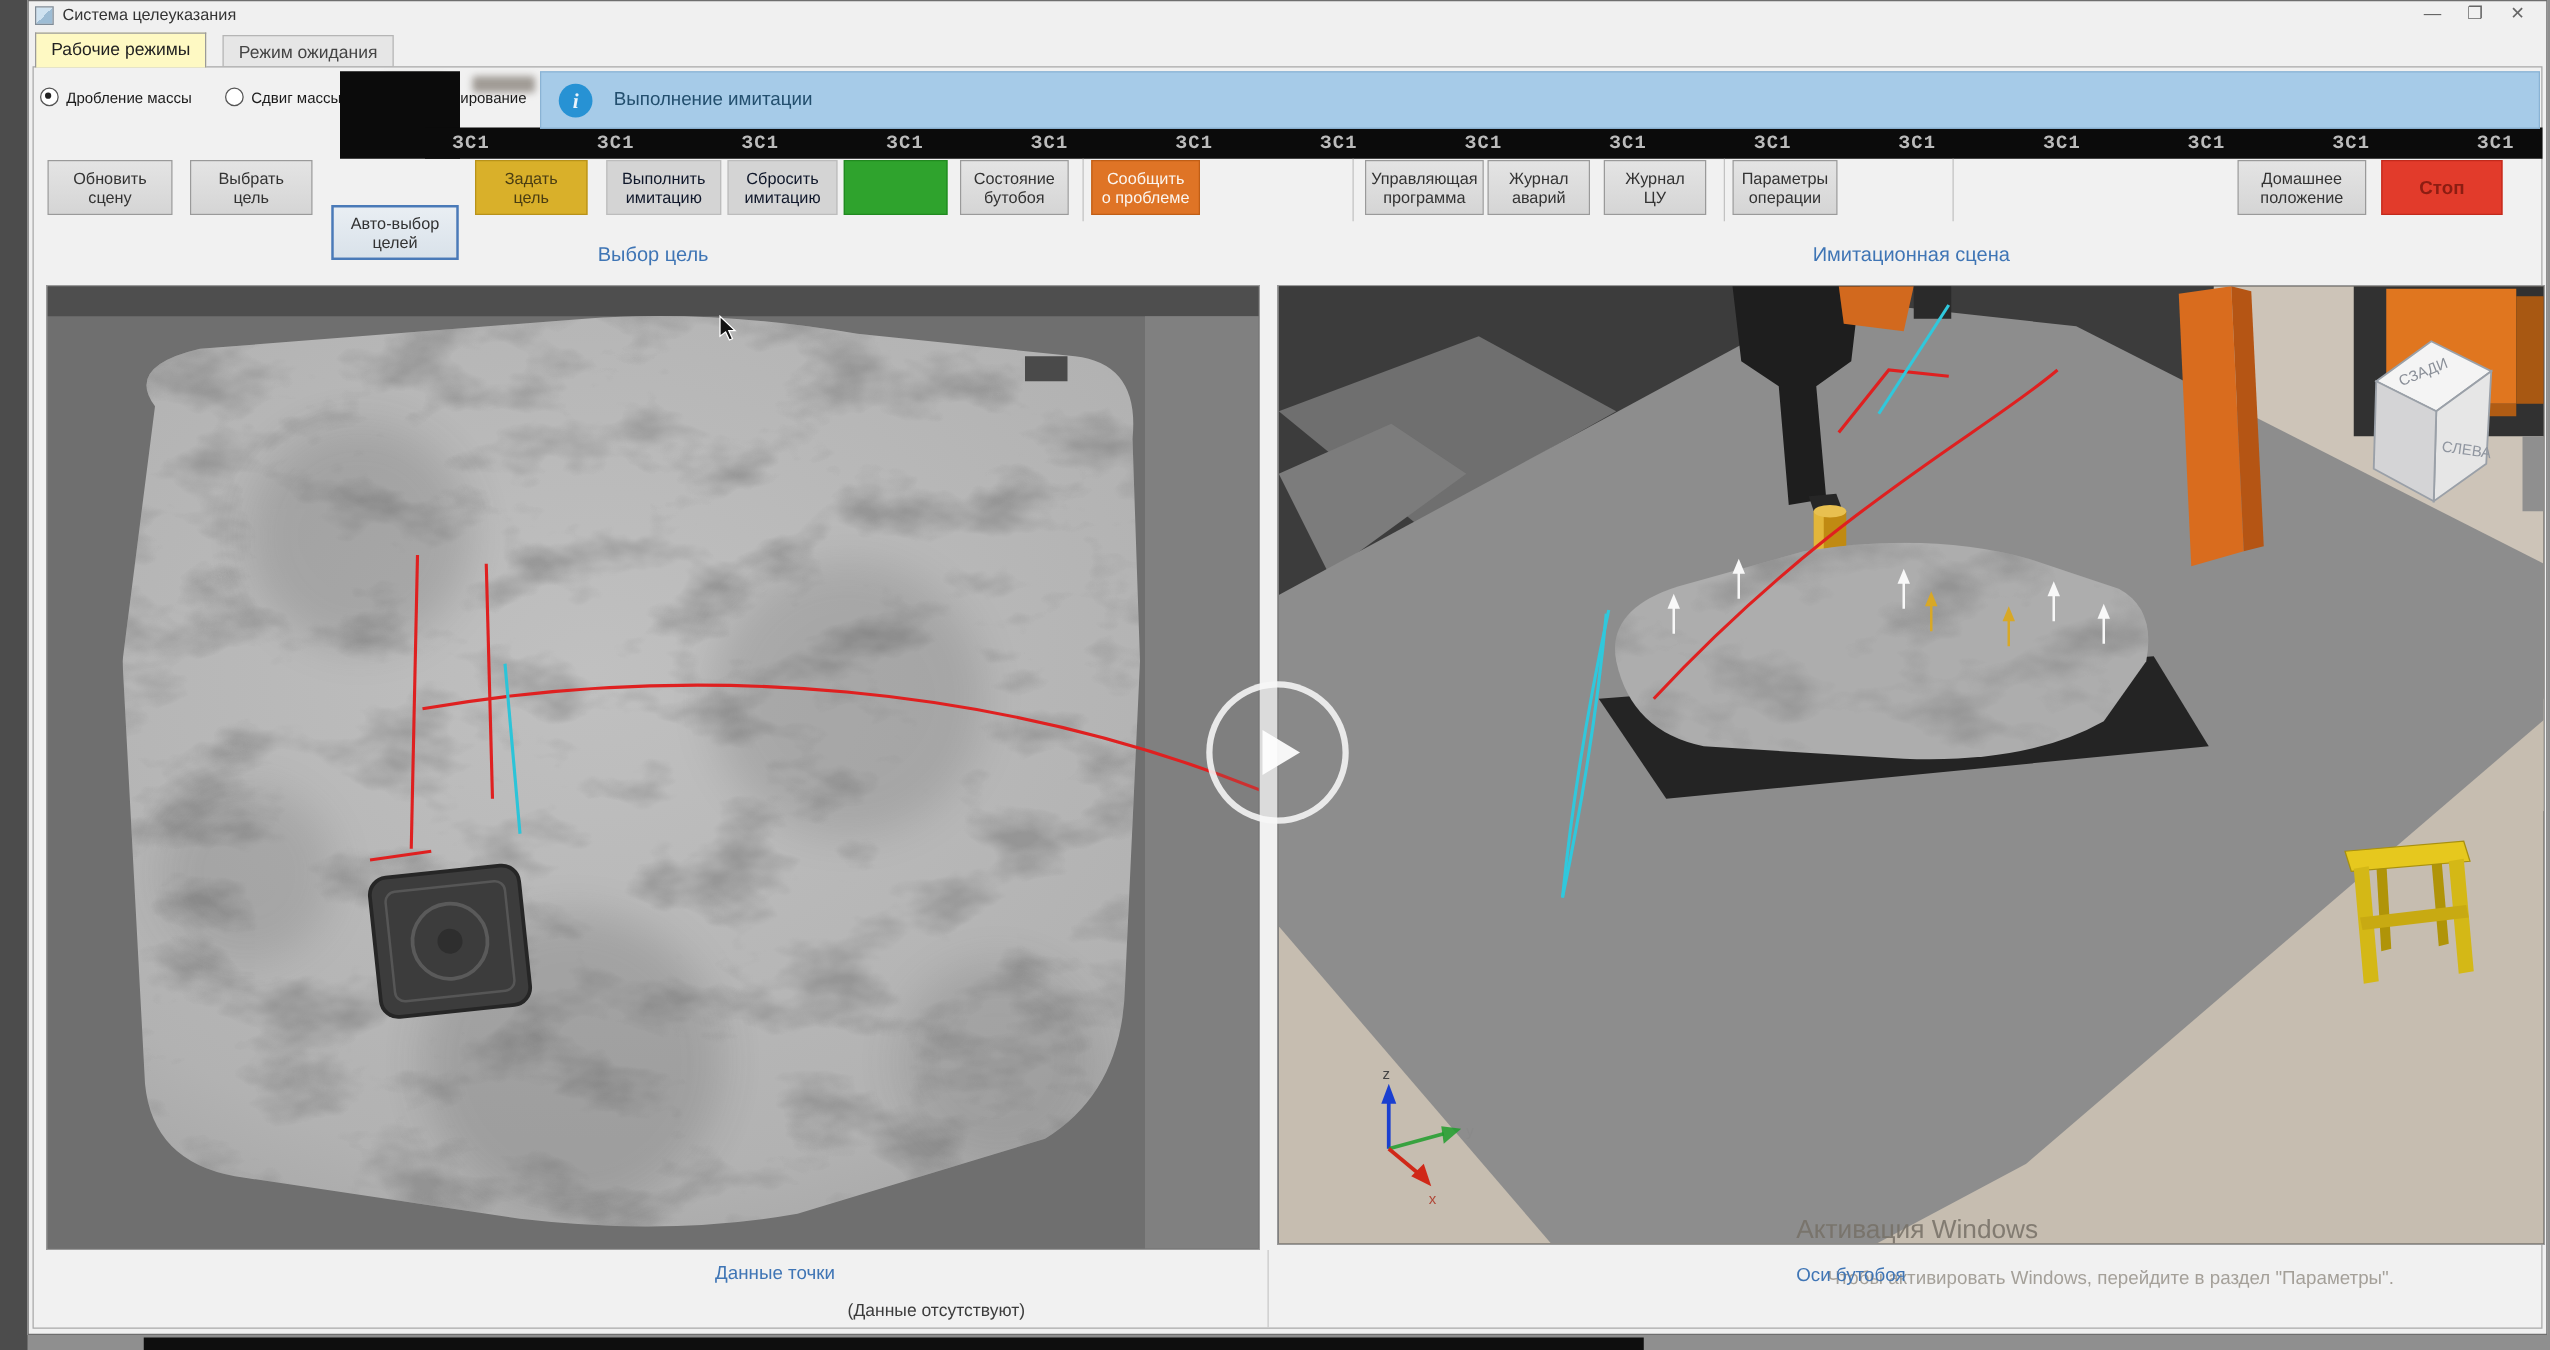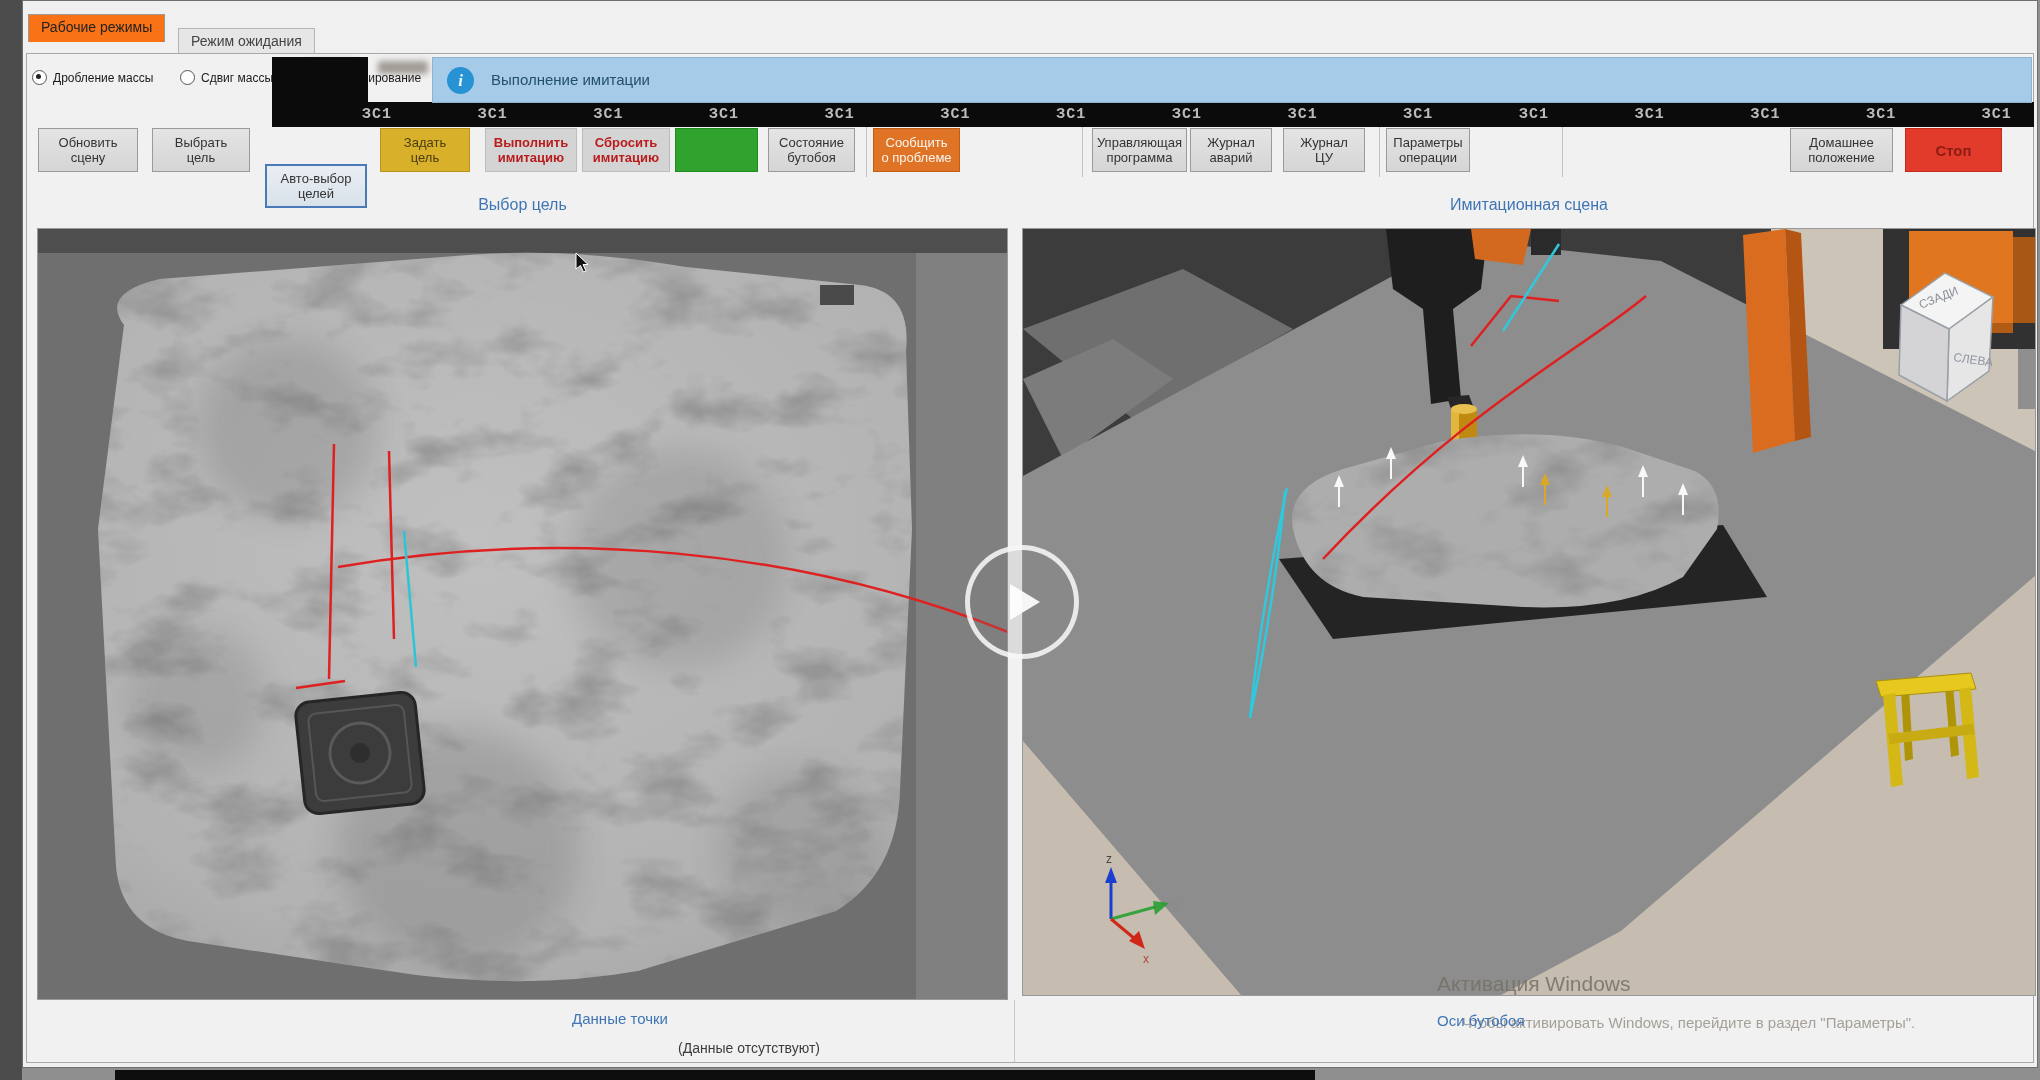--- a/index.html
+++ b/index.html
@@ -10,21 +10,21 @@
 
   
   .titlebar{position:absolute;left:22px;top:0;width:2014px;height:24px;}
   .app-icon{position:absolute;left:6px;top:5px;width:13px;height:13px;border:1px solid #7f8b96;background:linear-gradient(135deg,#cfe2f0 0 50%,#9dbcd4 50% 100%);}
   .app-title{position:absolute;left:28px;top:4px;font-size:13px;color:#333;}
   .win-ctrls{position:absolute;right:14px;top:2px;display:flex;gap:18px;font-size:14px;color:#666;}
   .win-ctrls span{width:16px;text-align:center;}
 
   
   .tab{position:absolute;top:28px;height:26px;box-sizing:border-box;font-size:14px;padding:4px 12px 0 12px;}
-  .tab.active{left:28px;background:#f97316;border:1px solid #9a9a9a;border-bottom:none;top:14px;height:28px;z-index:3;}
+  .tab.active{left:28px;background:#fef9c3;border:1px solid #9a9a9a;border-bottom:none;top:26px;height:28px;z-index:3;}
   .tab.inactive{left:178px;background:#e6e6e6;border:1px solid #b5b5b5;color:#444;}
   .tabpage{position:absolute;left:26px;top:53px;width:2008px;height:1010px;border:1px solid #a8a8a8;background:#f1f1f1;box-sizing:border-box;}
 
   
   .radio{position:absolute;top:70px;display:flex;align-items:center;gap:6px;font-size:12px;color:#1a1a1a;}
   .radio .dot{width:13px;height:13px;border:1px solid #555;border-radius:50%;background:#fff;position:relative;}
   .radio.sel .dot::after{content:"";position:absolute;left:3px;top:3px;width:5px;height:5px;border-radius:50%;background:#222;}
   .ghost{position:absolute;background:rgba(80,70,58,0.5);filter:blur(3px);border-radius:2px;}
 
   
@@ -35,21 +35,21 @@
   
   .blk-block{position:absolute;left:272px;top:57px;width:96px;height:70px;background:#0b0b0b;z-index:1;}
   .strip{position:absolute;left:340px;top:102px;width:1694px;height:25px;background:#0b0b0b;z-index:1;display:flex;justify-content:space-between;align-items:center;padding:0 22px;box-sizing:border-box;}
   .strip span{color:#cfcfcf;font-size:15px;font-weight:bold;letter-spacing:1px;font-family:"Liberation Mono","DejaVu Sans Mono",monospace;opacity:.9;}
 
   
   .btn{position:absolute;top:128px;height:44px;box-sizing:border-box;display:flex;flex-direction:column;justify-content:center;font-size:13px;line-height:15px;text-align:center;z-index:2;}
   .v-default{background:linear-gradient(#e4e4e4,#d5d5d5);border:1px solid #9a9a9a;color:#333;}
   .v-focused{background:linear-gradient(#e9eef3,#d9e2ea);border:2px solid #4a7ab8;color:#333;margin-top:36px;}
   .v-yellow{background:#d9b02a;border:1px solid #b8921a;color:#4a3d12;}
-  .v-disabled{background:#d4d4d4;border:1px solid #bcbcbc;color:#b91c1c;font-weight:bold;}
+  .v-disabled{background:#d4d4d4;border:1px solid #bcbcbc;color:#0f172a;}
   .v-green{background:#2fa32d;border:1px solid #218a20;color:#1c7a1b;}
   .v-orange{background:#df7426;border:1px solid #c05e16;color:#fbf5ef;}
   .v-red{background:#e23b2b;border:1px solid #c22a1c;color:#8c1d12;font-weight:bold;font-size:15px;}
   .b1{left:38px;width:100px}.b2{left:152px;width:98px}.b3{left:265px;width:102px}.b4{left:380px;width:90px}
   .b5{left:485px;width:92px}.b6{left:582px;width:88px}.b7{left:675px;width:83px}.b8{left:768px;width:87px}
   .b9{left:873px;width:87px}.b10{left:1092px;width:95px}.b11{left:1190px;width:82px}.b12{left:1283px;width:82px}
   .b13{left:1386px;width:84px}.b14{left:1790px;width:103px}.b15{left:1905px;width:97px}
   .tsep{position:absolute;top:127px;height:50px;width:1px;background:#c2c2c2;z-index:1;}
 
   
@@ -77,20 +77,29 @@
   .blackbar{position:absolute;left:115px;top:1070px;width:1200px;height:10px;background:#0e0e0e;}
 </style>
 </head>
 <body>
 
 <div class="stage">
   <div class="edge-left"></div>
 
   <div class="win"></div>
 
+  <div class="titlebar">
+    <div class="app-icon"></div>
+    <div class="app-title">Система целеуказания</div>
+    <div class="win-ctrls">
+      <span>—</span>
+      <span>❐</span>
+      <span>✕</span>
+    </div>
+  </div>
 
   <div class="tab active">Рабочие режимы</div>
   <div class="tab inactive">Режим ожидания</div>
   <div class="tabpage"></div>
 
   <div class="radio sel" style="left:32px">
     <span class="dot"></span>
     <span>Дробление массы</span>
   </div>
   <div class="radio" style="left:180px">

